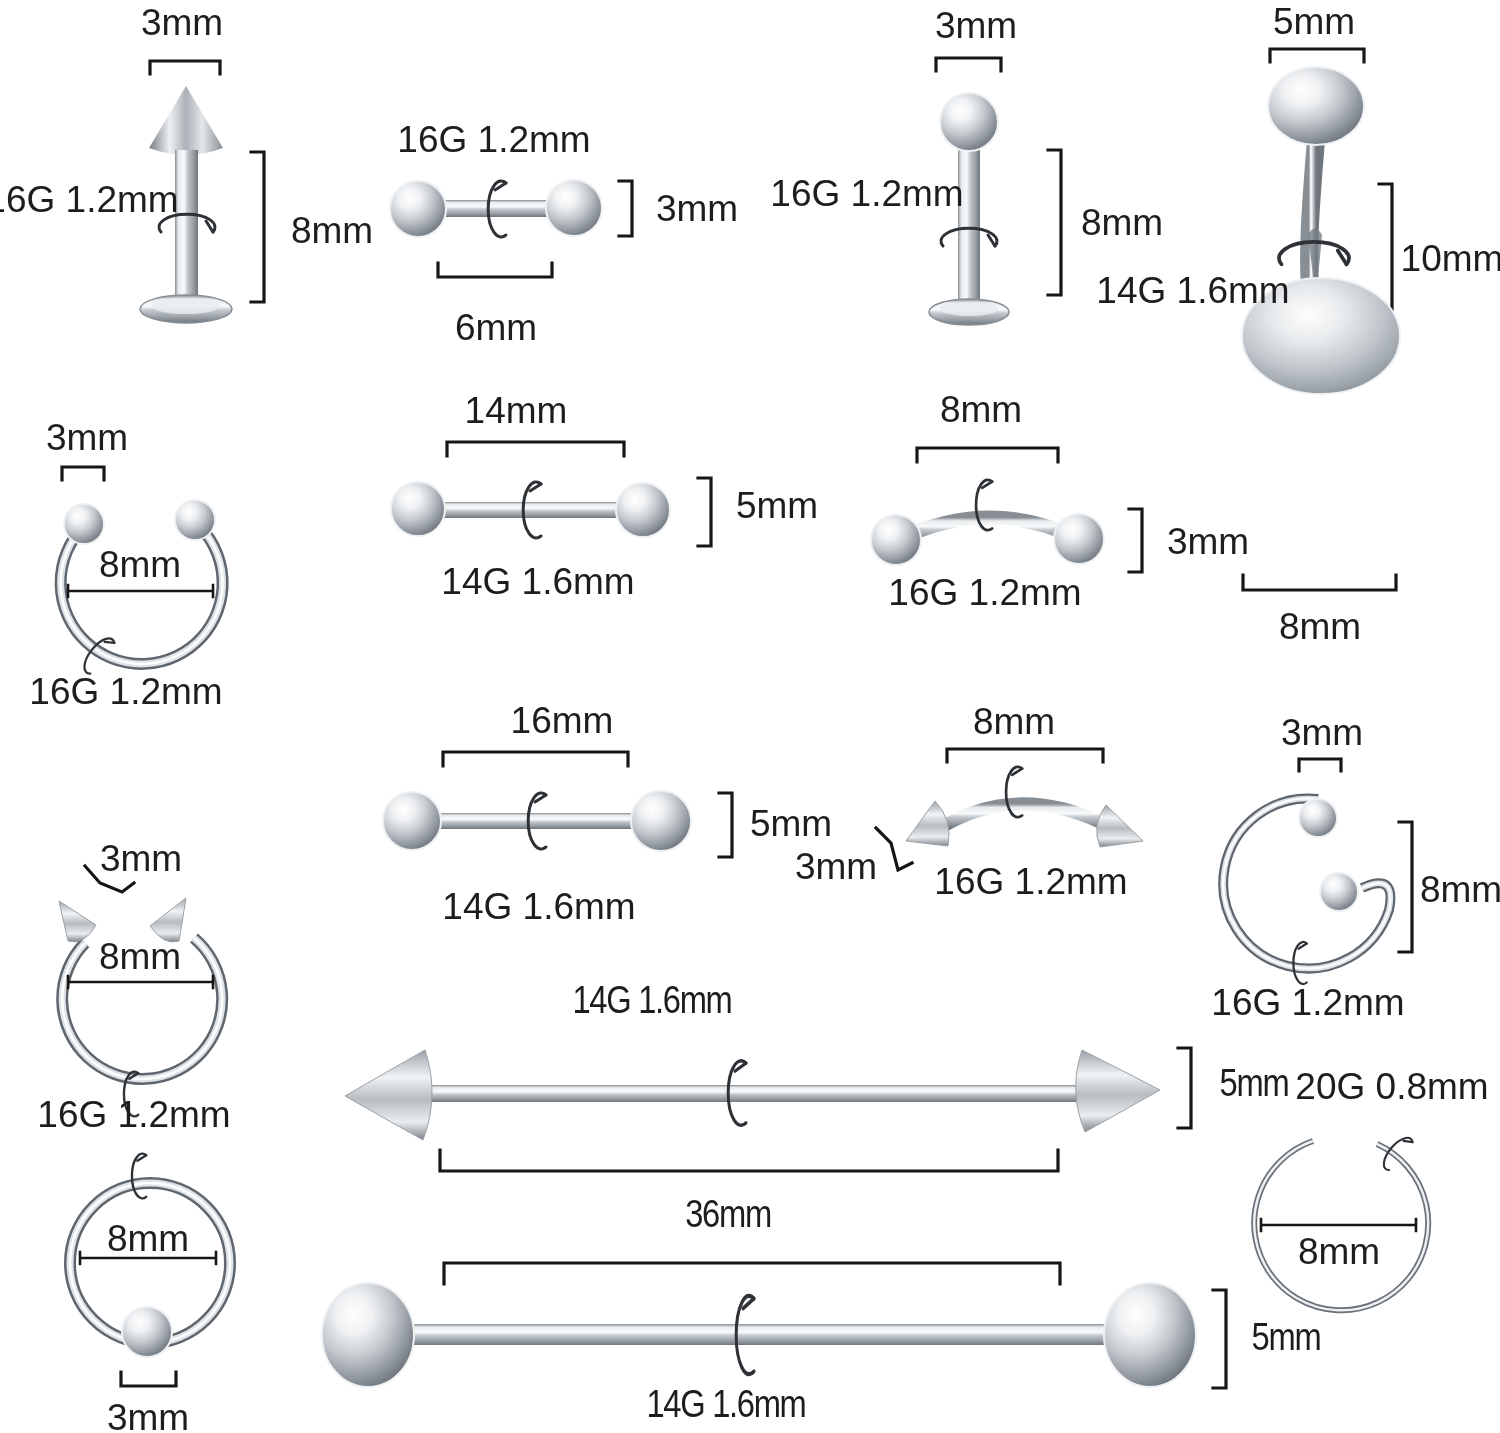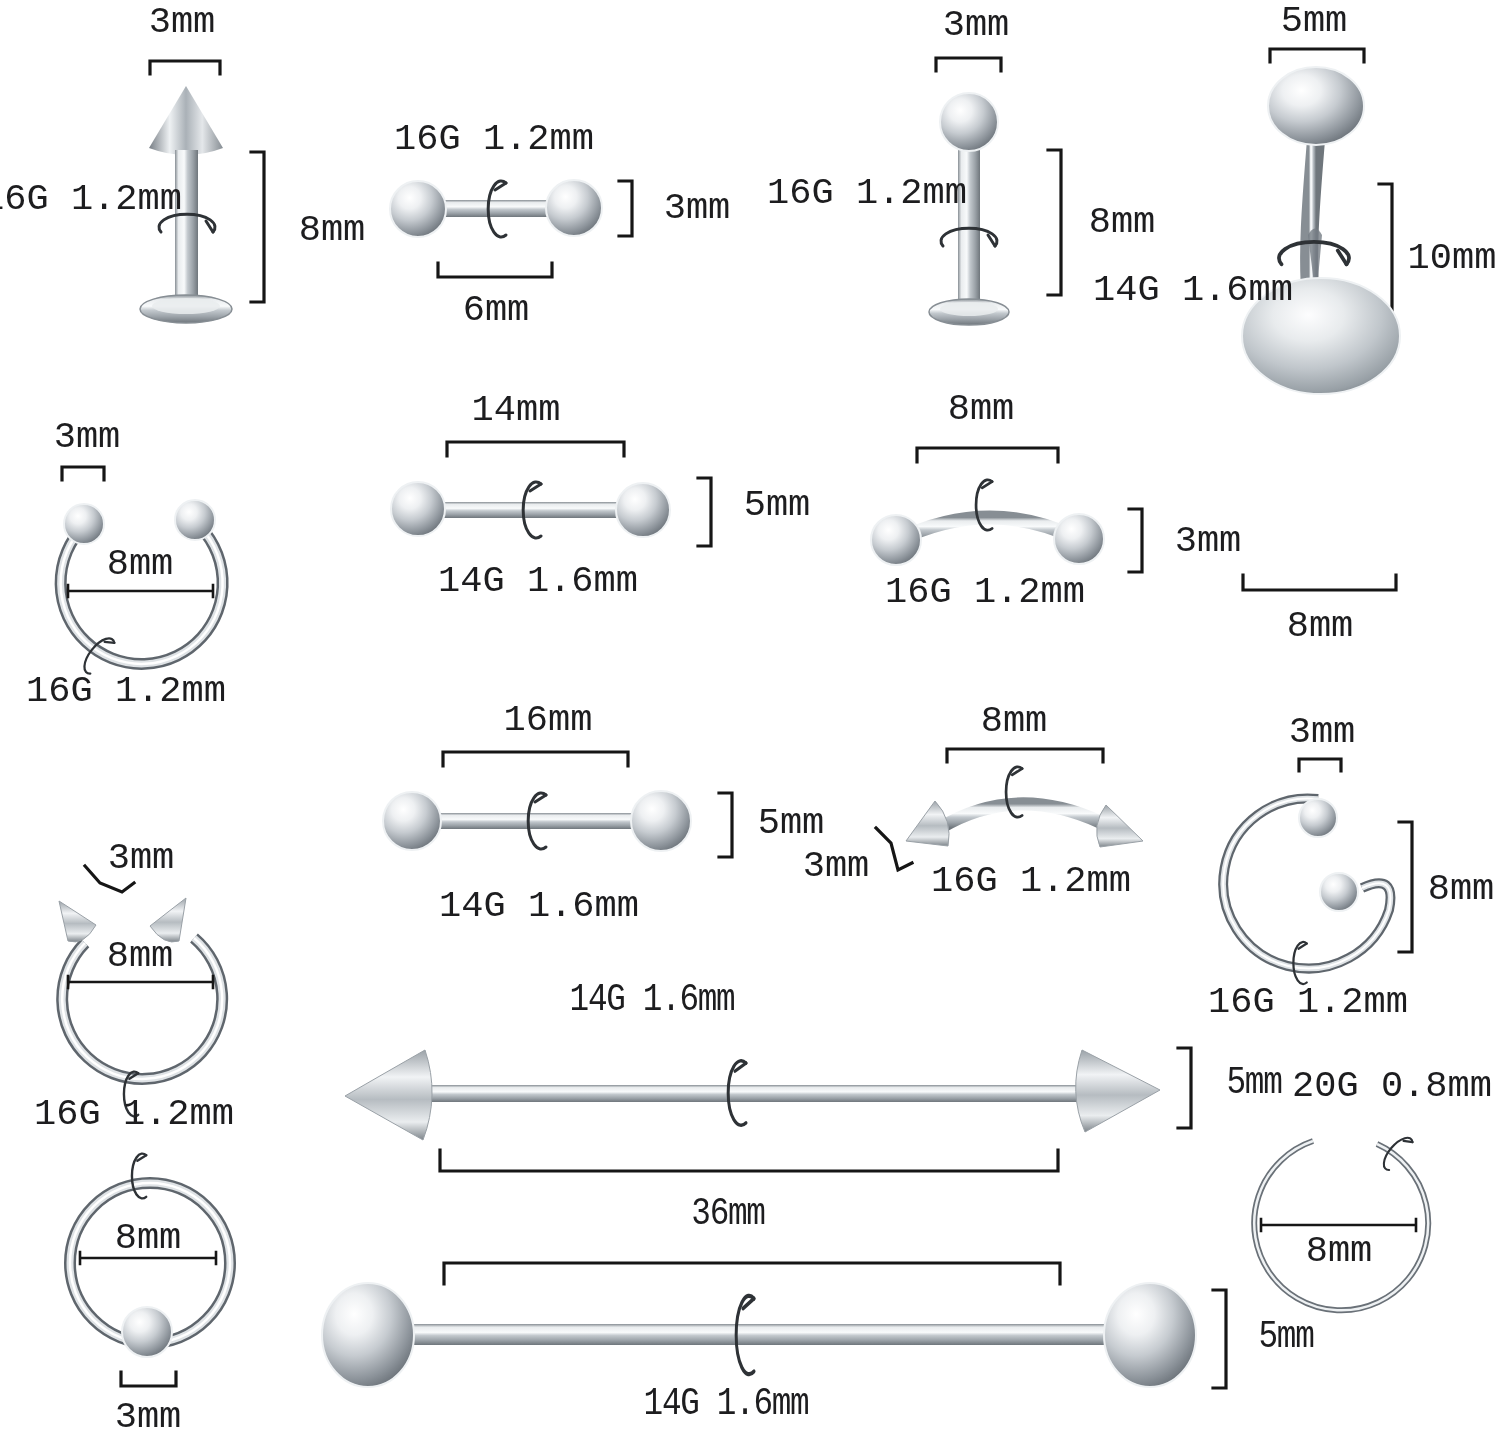--- a/index.html
+++ b/index.html
@@ -1,17 +1,17 @@
 <!DOCTYPE html>
 <html><head>
 <meta charset="utf-8">
 <style>
   html,body{margin:0;padding:0;background:#fff;}
   #stage{position:relative;width:1500px;height:1433px;background:#ffffff;overflow:hidden;
-         font-family:Liberation Mono, monospace;}
+         font-family:Liberation Sans, sans-serif;}
   #art{position:absolute;left:0;top:0;}
   .lbl{position:absolute;transform:translate(-50%,-50%);font-size:37px;color:#1d1d1f;
        white-space:nowrap;line-height:1;}
   .narrow{font-size:38px;letter-spacing:-1.5px;transform:translate(-50%,-50%) scaleX(.86);}
   .rg1{fill:none;stroke:#5f666d;stroke-width:12;}
   .rg2{fill:none;stroke:#dfe3e6;stroke-width:7;}
   .rg3{fill:none;stroke:#ffffff;stroke-width:2.5;}
   .rt1{fill:none;stroke:#6a7178;stroke-width:6;}
   .rt2{fill:none;stroke:#eef1f3;stroke-width:2.5;}
   .dim{fill:none;stroke:#161616;stroke-width:3.2;stroke-linecap:square;}
@@ -220,21 +220,21 @@
     <path class="dim" d="M1213,1290 H1226 V1388 H1213"></path>
   </g>
 </svg>
 
 <div class="lbl" style="left:182px;top:22px">3mm</div>
 <div class="lbl" style="left:82px;top:199px">16G 1.2mm</div>
 <div class="lbl" style="left:332px;top:230px">8mm</div>
 
 <div class="lbl" style="left:494px;top:139px">16G 1.2mm</div>
 <div class="lbl" style="left:697px;top:208px">3mm</div>
-<div class="lbl" style="left:496px;top:310px">6mm</div>
+<div class="lbl" style="left:496px;top:327px">6mm</div>
 
 <div class="lbl" style="left:976px;top:25px">3mm</div>
 <div class="lbl" style="left:867px;top:193px">16G 1.2mm</div>
 <div class="lbl" style="left:1122px;top:222px">8mm</div>
 
 <div class="lbl" style="left:1314px;top:21px">5mm</div>
 <div class="lbl" style="left:1193px;top:290px">14G 1.6mm</div>
 <div class="lbl" style="left:1452px;top:258px">10mm</div>
 <div class="lbl" style="left:1320px;top:626px">8mm</div>
 
@@ -243,21 +243,21 @@
 <div class="lbl" style="left:126px;top:691px">16G 1.2mm</div>
 
 <div class="lbl" style="left:516px;top:410px">14mm</div>
 <div class="lbl" style="left:777px;top:505px">5mm</div>
 <div class="lbl" style="left:538px;top:581px">14G 1.6mm</div>
 
 <div class="lbl" style="left:981px;top:409px">8mm</div>
 <div class="lbl" style="left:1208px;top:541px">3mm</div>
 <div class="lbl" style="left:985px;top:592px">16G 1.2mm</div>
 
-<div class="lbl" style="left:548px;top:720px">16mm</div>
+<div class="lbl" style="left:562px;top:720px">16mm</div>
 <div class="lbl" style="left:791px;top:823px">5mm</div>
 <div class="lbl" style="left:539px;top:906px">14G 1.6mm</div>
 
 <div class="lbl" style="left:1014px;top:721px">8mm</div>
 <div class="lbl" style="left:836px;top:866px">3mm</div>
 <div class="lbl" style="left:1031px;top:881px">16G 1.2mm</div>
 
 <div class="lbl" style="left:1322px;top:732px">3mm</div>
 <div class="lbl" style="left:1461px;top:889px">8mm</div>
 <div class="lbl" style="left:1308px;top:1002px">16G 1.2mm</div>

